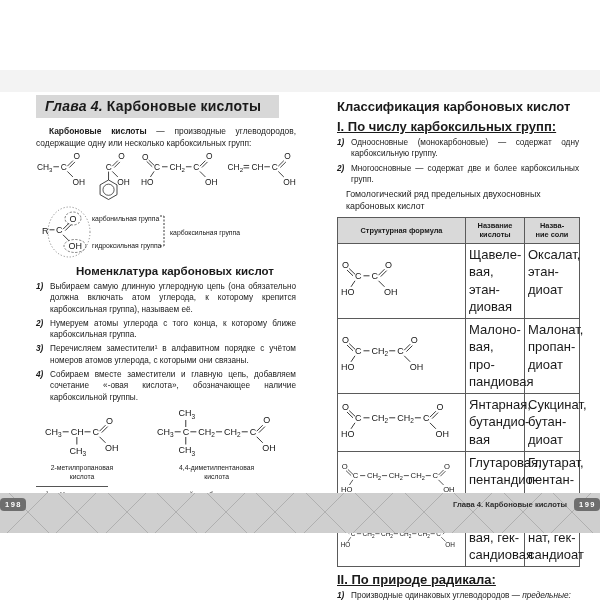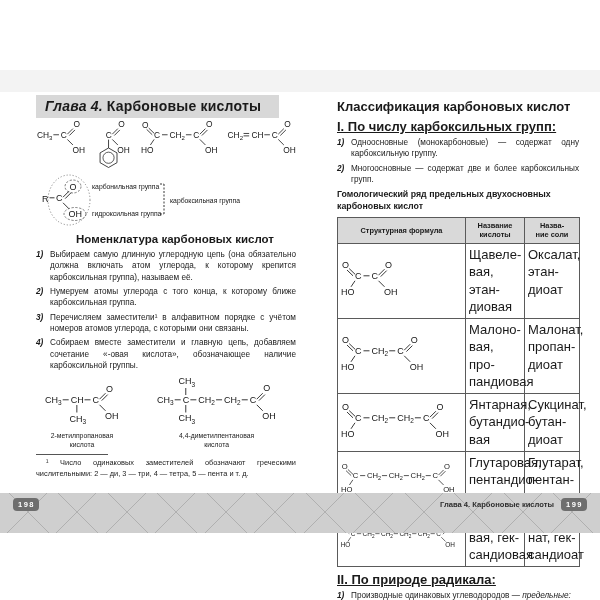--- a/index.html
+++ b/index.html
@@ -21,21 +21,21 @@
               display:flex;gap:8px;align-items:flex-start;white-space:nowrap;}
   .struct-row span{display:inline-block;}
   svg{display:block;}
   svg text{fill:#161616;}
 
   .cdiag{margin:1px 0 0 4px;height:54px;}
 
   .nom-h{font-size:11.5px;font-weight:bold;margin:6px 0 4px;padding-left:40px;}
   .class-h{font-size:13px;font-weight:bold;margin:0 0 5px;}
   .sec-h{font-size:13px;font-weight:bold;margin:2px 0 3px;text-decoration:underline;}
-  .homolog-h{font-size:8.8px;font-weight:bold;margin:4px 0 4px;line-height:1.35;}
+  .homolog-h{font-size:8.8px;font-weight:normal;margin:4px 9px 4px;line-height:1.35;}
 
   .li{display:flex;margin:0 0 3px;font-size:8.2px;line-height:1.38;}
   .li .num{flex:none;width:14px;font-weight:bold;font-style:italic;}
   .li .txt{flex:1;text-align:justify;}
 
   .examples{display:flex;gap:36px;margin:5px 0 0 8px;align-items:flex-end;}
   .ex{display:flex;flex-direction:column;align-items:center;}
   .cap{font-size:6.8px;text-align:center;white-space:pre-line;line-height:1.35;margin-top:2px;}
 
   .footnote{margin-top:5px;}
@@ -49,36 +49,37 @@
   td.fcell{padding:2px 2px;vertical-align:middle;}
   td.ncell{font-size:13px;padding:2px 3px;line-height:1.35;white-space:pre-line;vertical-align:top;}
 
   .acetic-row{display:flex;align-items:center;margin:3px 0 0 8px;}
   .acap{font-size:6.8px;margin-left:20px;}
 
   .footer-band{position:absolute;left:0;top:493px;width:600px;height:40px;background:
      repeating-linear-gradient(45deg,rgba(150,150,150,0) 0 34px,rgba(145,145,145,.5) 34px 35px),
      repeating-linear-gradient(-45deg,rgba(150,150,150,0) 0 34px,rgba(145,145,145,.5) 34px 35px),
      #cfcfcf;}
-  .footer-inner{display:flex;justify-content:space-between;align-items:flex-start;padding:5px 13px 0;}
+  .footer-inner{display:flex;justify-content:space-between;align-items:flex-start;padding:5px 0 0;}
   .f-left,.f-right{display:flex;align-items:center;gap:7px;}
   .ftext{font-size:7.6px;font-weight:bold;color:#2e2e2e;}
   .pagenum{background:#6e6e6e;color:#fff;font-size:7.5px;font-weight:bold;
            letter-spacing:1.5px;padding:1.5px 4px 2px 5px;border-radius:4px;}
 </style>
 </head>
 <body>
 
 <div class="canvas">
   <div class="top-band"></div>
 
   <div class="page left">
     <div class="chapter-h">
       <span class="it">Глава 4.</span><span> Карбоновые кислоты</span>
     </div>
+    <p class="intro"><b>Карбоновые кислоты</b><span> — производные углеводородов, содержащие одну или несколько карбоксильных групп:</span></p>
 
     <div class="struct-row">
       <span>
           <svg width="54.2" height="39.0" viewBox="0 0 54.2 39">
             <text x="1" y="18" font-size="9"><tspan>CH</tspan><tspan dy="2.3" font-size="6.5">3</tspan></text>
             <line x1="18.7" y1="14.8" x2="24.7" y2="14.8" stroke="#222" stroke-width="0.9"></line>
             <text x="26.7" y="18" font-size="9"><tspan>C</tspan></text>
             <line x1="33.7" y1="14.2" x2="39.7" y2="8.2" stroke="#222" stroke-width="0.9"></line>
             <line x1="35.9" y1="15.6" x2="41.9" y2="9.6" stroke="#222" stroke-width="0.9"></line>
             <text x="40.2" y="6.5" font-size="9"><tspan>O</tspan></text>

